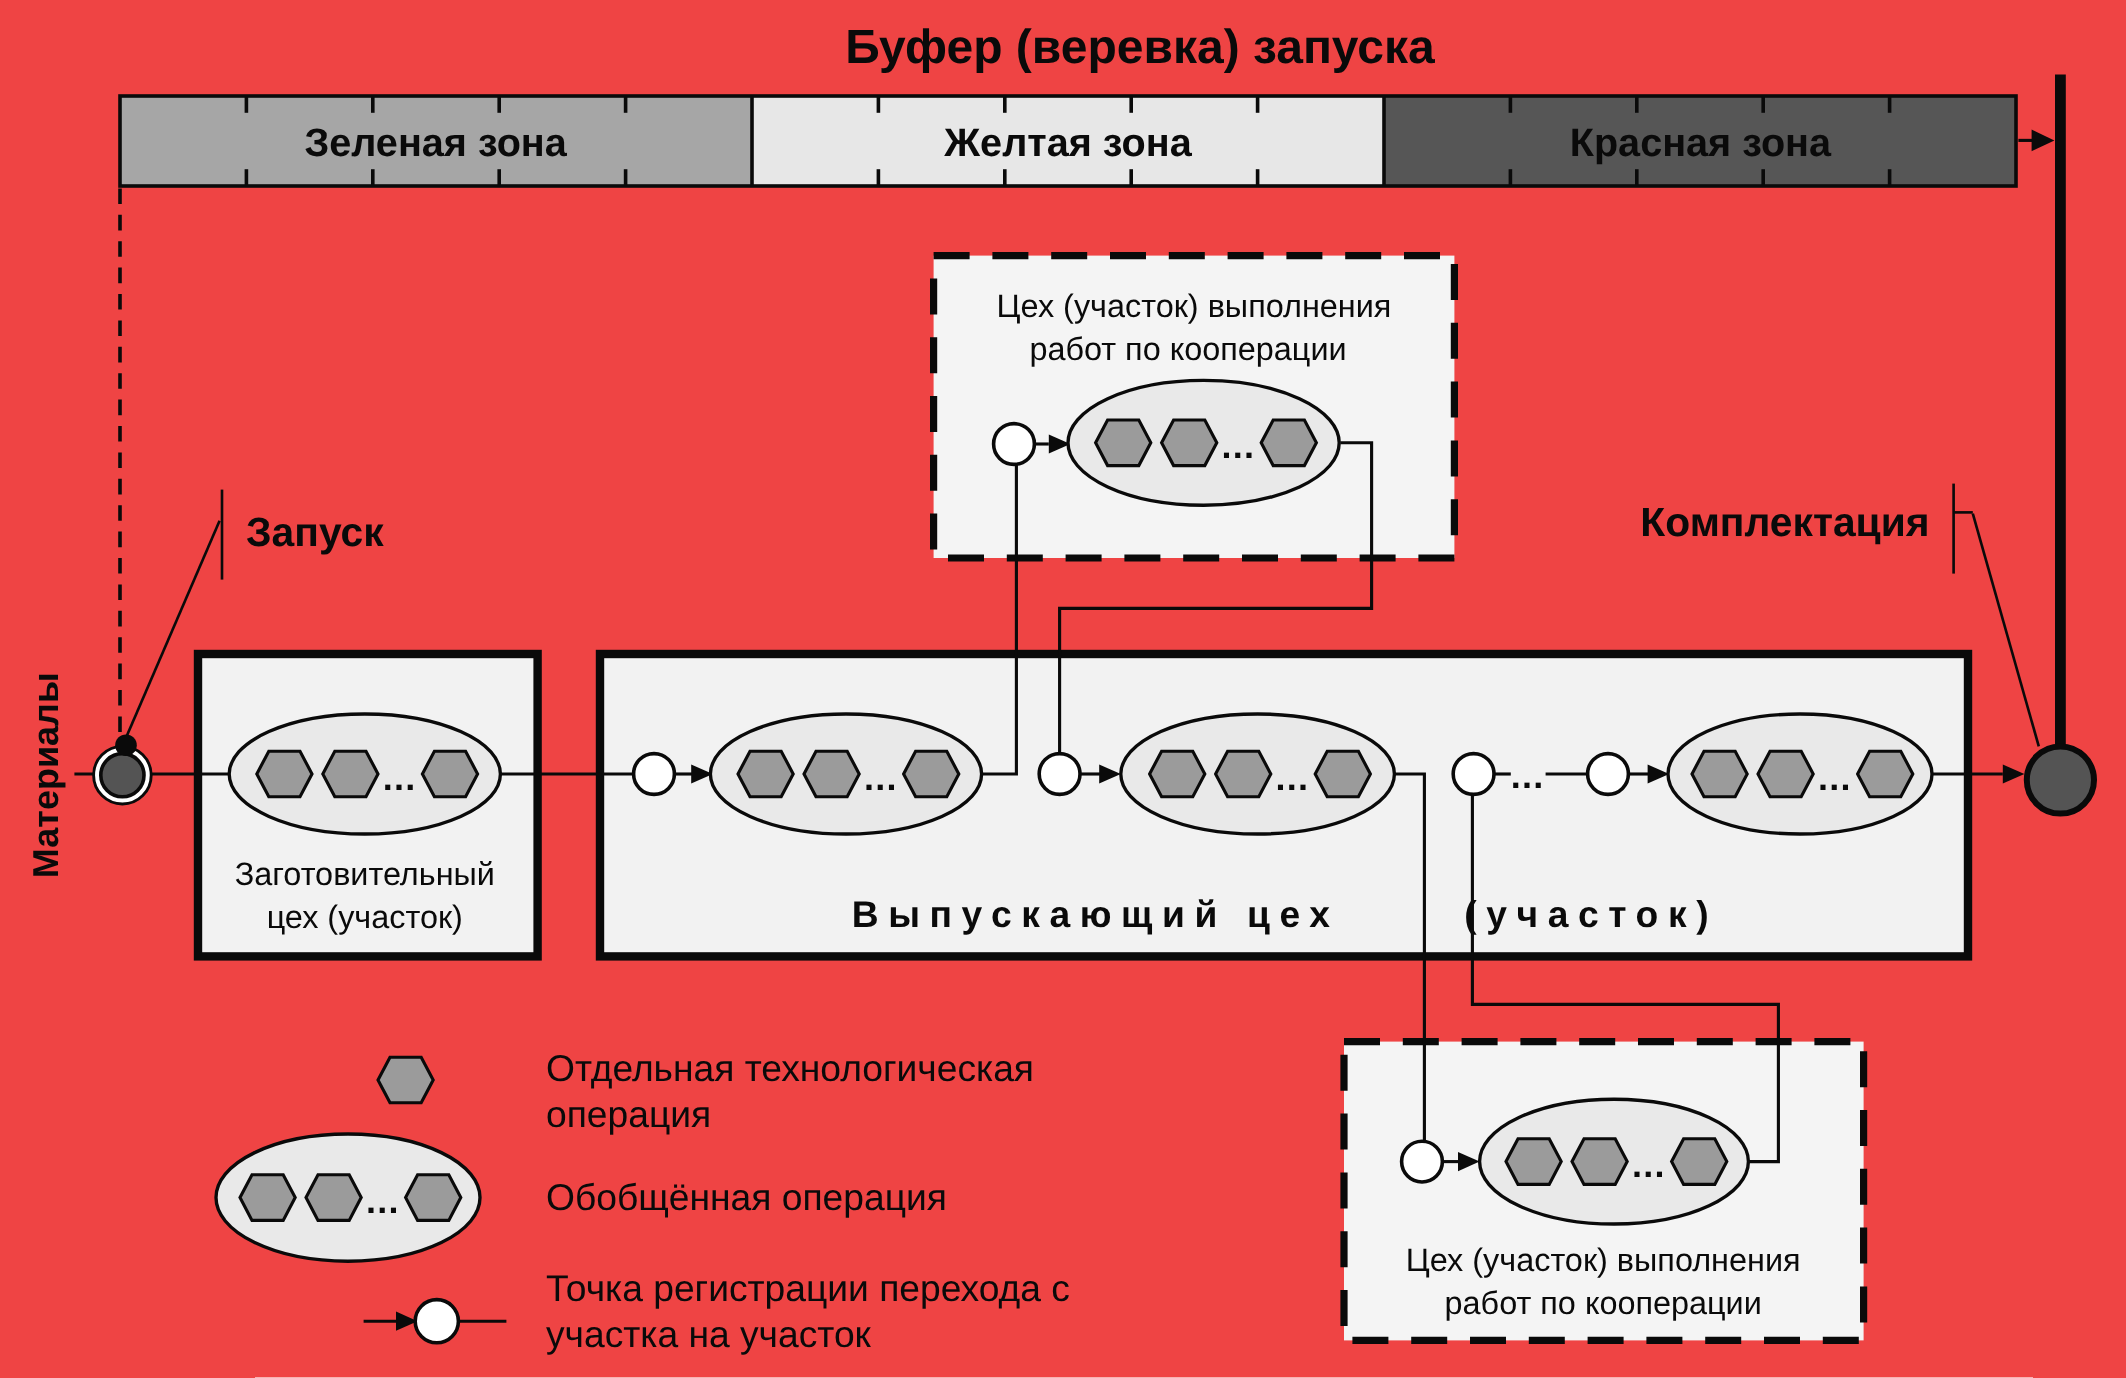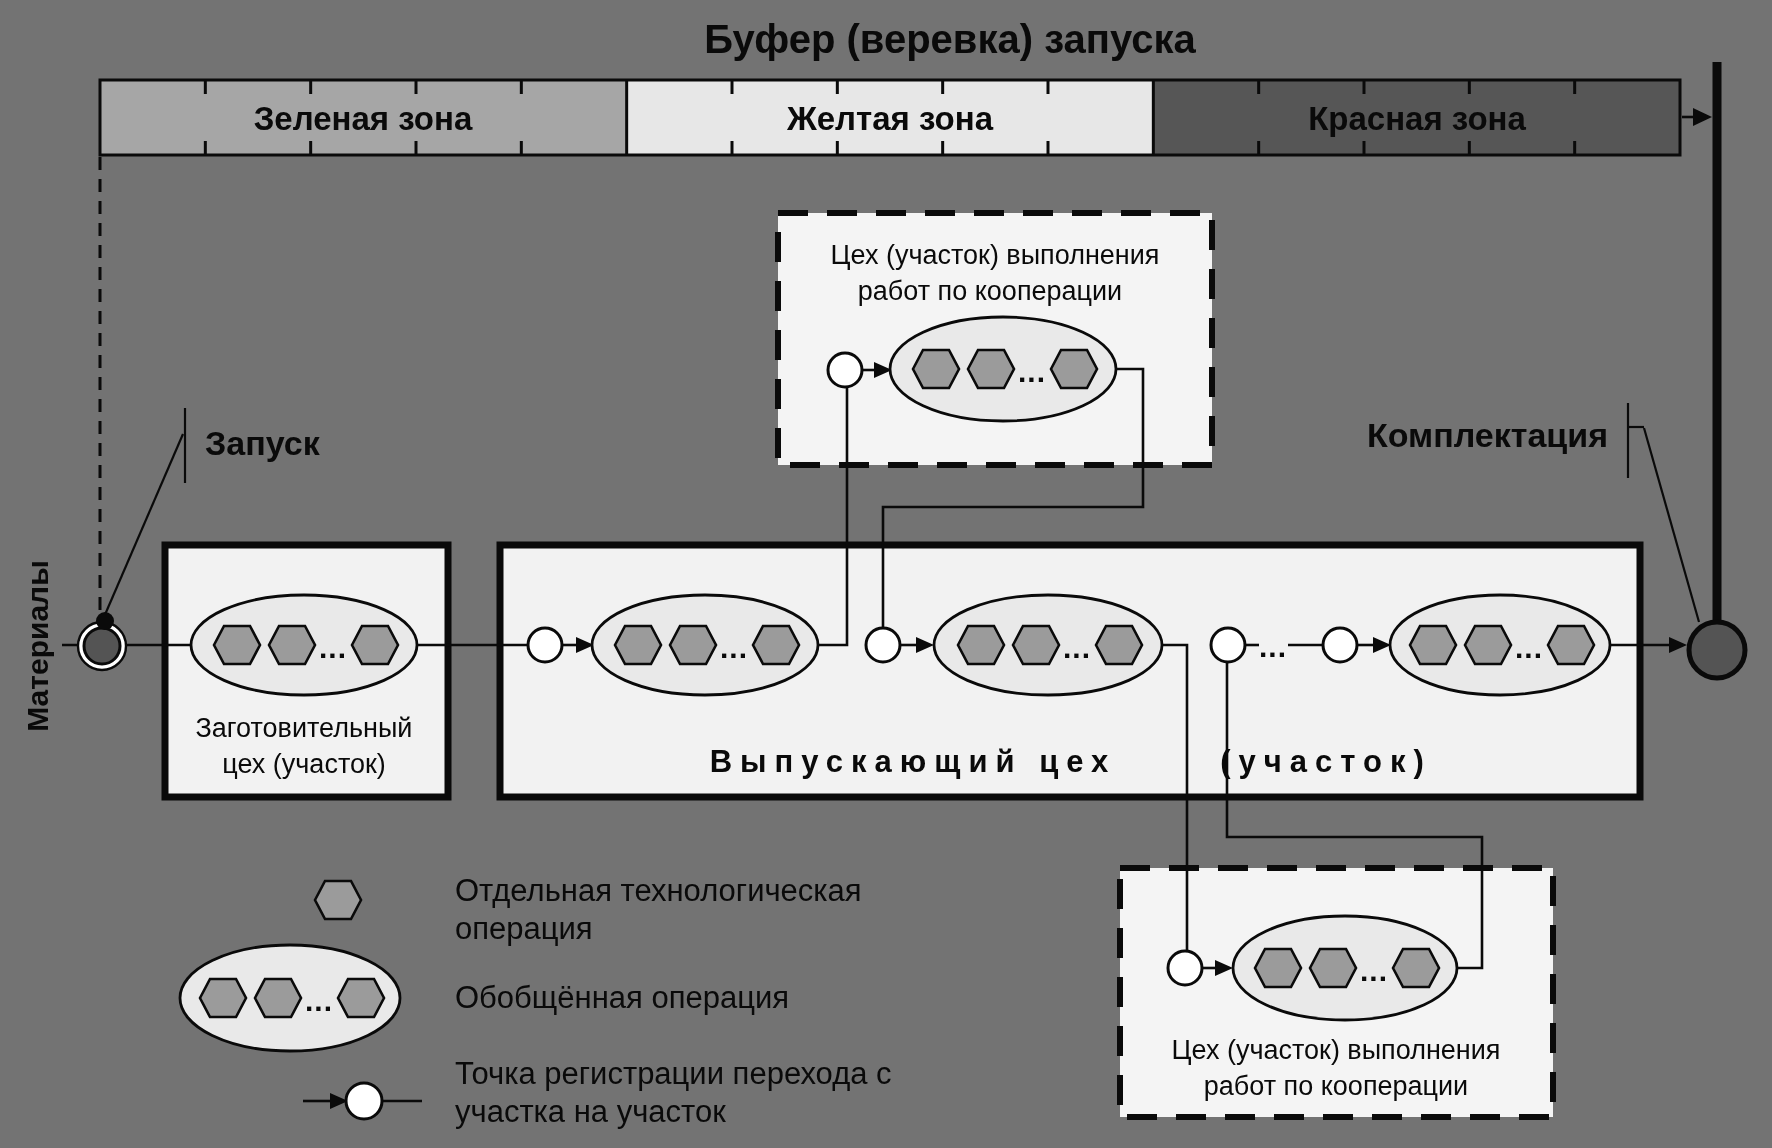--- a/index.html
+++ b/index.html
@@ -1,17 +1,17 @@
 <!DOCTYPE html>
 <html><head>
 <meta charset="utf-8">
 <style>
   html,body{margin:0;padding:0;background:#ffffff;}
   body{font-family:"Liberation Sans", sans-serif;}
-  .stage{position:relative;width:1772px;height:1148px;background:#737373;overflow:hidden;}
+  .stage{position:relative;width:1772px;height:1148px;background:#ef4444;overflow:hidden;}
   svg{display:block;}
   text{fill:#0a0a0a;}
   .t-title{font-size:40px;font-weight:bold;}
   .t-zone{font-size:33px;font-weight:bold;}
   .t-side{font-size:34px;font-weight:bold;}
   .t-mat{font-size:30px;font-weight:bold;}
   .t-box{font-size:27px;}
   .t-main{font-size:31px;font-weight:bold;letter-spacing:8px;}
   .t-legend{font-size:31px;}
   .t-dots{font-size:30px;font-weight:bold;letter-spacing:1px;}

